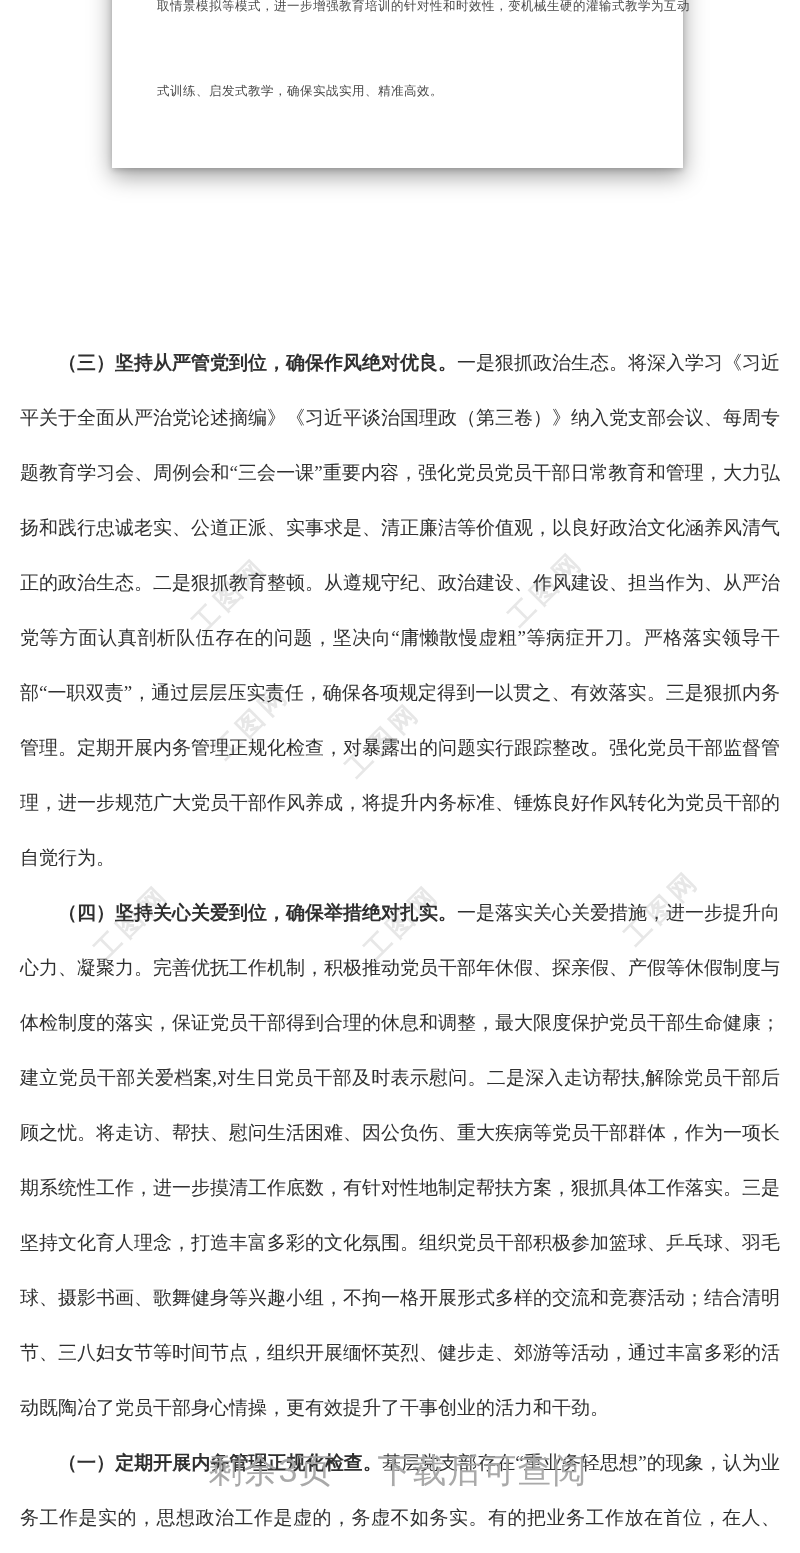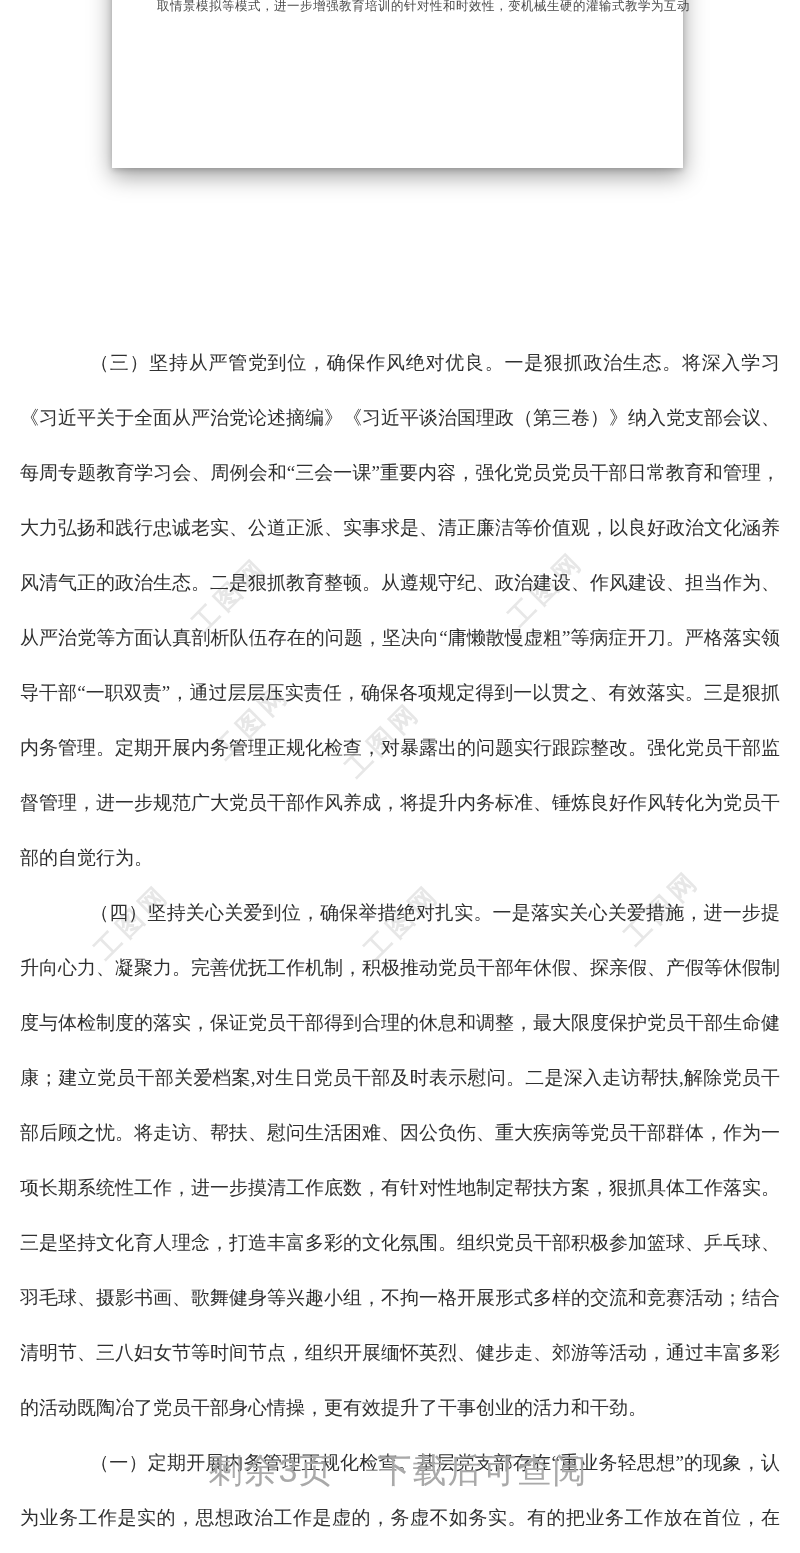--- a/index.html
+++ b/index.html
@@ -27,21 +27,21 @@
     color:rgba(120,120,120,.18);
     transform:translate(-50%,-50%) rotate(-45deg);
   }
   
   .content{
     position:absolute;top:335px;left:20px;width:760px;
     font-size:19px;line-height:55px;color:#303030;
     text-align:justify;
   }
   .content p{margin:0;text-indent:2em;}
-  .lead{font-weight:normal;margin-left:32px;}
+  .lead{font-weight:bold;}
   
   .footer{
     position:absolute;top:1448px;left:0;width:796px;text-align:center;
     font-family:Liberation Sans, sans-serif;
     font-size:34px;color:#a9a9a9;letter-spacing:1px;
   }
   .footer .gap{display:inline-block;width:44px;}
 </style>
 </head>
 <body>
@@ -51,20 +51,21 @@
   <span class="wm" style="left:546px;top:589px">工图网</span>
   <span class="wm" style="left:252px;top:722px">工图网</span>
   <span class="wm" style="left:383px;top:740px">工图网</span>
   <span class="wm" style="left:132px;top:922px">工图网</span>
   <span class="wm" style="left:402px;top:922px">工图网</span>
   <span class="wm" style="left:662px;top:908px">工图网</span>
 </div>
 
 <div class="page-card">
   <p>取情景模拟等模式，进一步增强教育培训的针对性和时效性，变机械生硬的灌输式教学为互动</p>
+  <p>式训练、启发式教学，确保实战实用、精准高效。</p>
 </div>
 
 <div class="content">
   <p><span class="lead">（三）坚持从严管党到位，确保作风绝对优良。</span><span>一是狠抓政治生态。将深入学习《习近平关于全面从严治党论述摘编》《习近平谈治国理政（第三卷）》纳入党支部会议、每周专题教育学习会、周例会和“三会一课”重要内容，强化党员党员干部日常教育和管理，大力弘扬和践行忠诚老实、公道正派、实事求是、清正廉洁等价值观，以良好政治文化涵养风清气正的政治生态。二是狠抓教育整顿。从遵规守纪、政治建设、作风建设、担当作为、从严治党等方面认真剖析队伍存在的问题，坚决向“庸懒散慢虚粗”等病症开刀。严格落实领导干部“一职双责”，通过层层压实责任，确保各项规定得到一以贯之、有效落实。三是狠抓内务管理。定期开展内务管理正规化检查，对暴露出的问题实行跟踪整改。强化党员干部监督管理，进一步规范广大党员干部作风养成，将提升内务标准、锤炼良好作风转化为党员干部的自觉行为。</span></p>
   <p><span class="lead">（四）坚持关心关爱到位，确保举措绝对扎实。</span><span>一是落实关心关爱措施，进一步提升向心力、凝聚力。完善优抚工作机制，积极推动党员干部年休假、探亲假、产假等休假制度与体检制度的落实，保证党员干部得到合理的休息和调整，最大限度保护党员干部生命健康；建立党员干部关爱档案,对生日党员干部及时表示慰问。二是深入走访帮扶,解除党员干部后顾之忧。将走访、帮扶、慰问生活困难、因公负伤、重大疾病等党员干部群体，作为一项长期系统性工作，进一步摸清工作底数，有针对性地制定帮扶方案，狠抓具体工作落实。三是坚持文化育人理念，打造丰富多彩的文化氛围。组织党员干部积极参加篮球、乒乓球、羽毛球、摄影书画、歌舞健身等兴趣小组，不拘一格开展形式多样的交流和竞赛活动；结合清明节、三八妇女节等时间节点，组织开展缅怀英烈、健步走、郊游等活动，通过丰富多彩的活动既陶冶了党员干部身心情操，更有效提升了干事创业的活力和干劲。</span></p>
   <p><span class="lead">（一）定期开展内务管理正规化检查。</span><span>基层党支部存在“重业务轻思想”的现象，认为业务工作是实的，思想政治工作是虚的，务虚不如务实。有的把业务工作放在首位，在人、财、</span></p>
 </div>
 
 <div class="footer">
   <span>剩余3页</span><span class="gap"></span><span>下载后可查阅</span>

